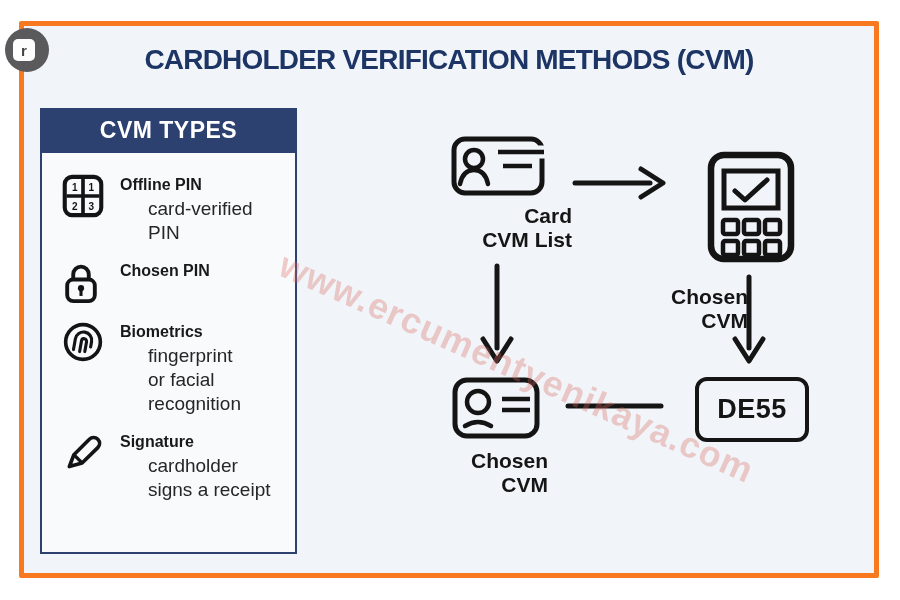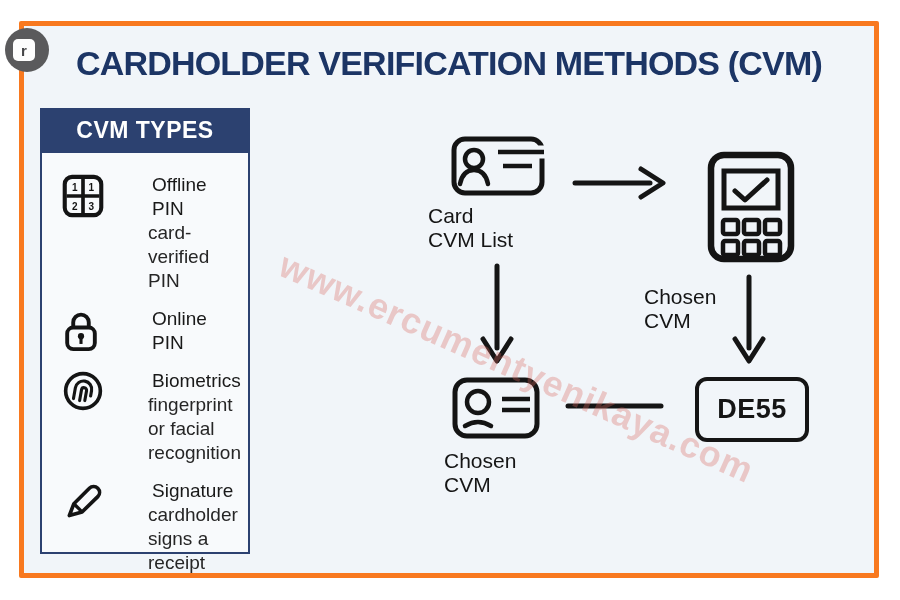--- a/index.html
+++ b/index.html
@@ -5,35 +5,35 @@
   html,body{margin:0;padding:0;background:#ffffff;width:900px;height:600px;overflow:hidden;
     font-family:"Liberation Sans", sans-serif;}
   .page{position:relative;width:900px;height:600px;}
   .frame{position:absolute;left:19px;top:21px;width:860px;height:557px;box-sizing:border-box;
     border:5px solid var(--frame-border,#F8791F);background:var(--canvas-bg,#F1F5F9);border-radius:2px;}
   .badge{position:absolute;left:5px;top:28px;width:44px;height:44px;border-radius:50%;
     background:#5a5a5c;z-index:5;}
   .badge-sq{position:absolute;left:8px;top:11px;width:22px;height:22px;background:#fdfdfd;border-radius:5px;
     display:flex;align-items:center;justify-content:center;font-weight:bold;font-size:15px;color:#454547;}
   .title{position:absolute;left:30px;top:44px;width:838px;margin:0;text-align:center;
-    font-size:34px;font-weight:bold;letter-spacing:-0.8px;color:var(--title-navy,#1C3565);z-index:2;}
+    font-size:28px;font-weight:bold;letter-spacing:-0.8px;color:var(--title-navy,#1C3565);z-index:2;}
   
-  .sidebar{position:absolute;left:40px;top:108px;width:210px;z-index:2;}
+  .sidebar{position:absolute;left:40px;top:108px;width:257px;z-index:2;}
   .sidebar-header{box-sizing:border-box;height:45px;background:var(--navy,#2C4170);color:#ffffff;
     display:flex;align-items:center;justify-content:center;font-size:23px;font-weight:bold;letter-spacing:0.5px;}
   .sidebar-body{box-sizing:border-box;height:401px;border:2px solid var(--navy,#2C4170);border-top:none;
     background:#f8fafc;padding:20px 6px 0 20px;}
   .item{display:flex;align-items:flex-start;margin-bottom:14px;}
   .item-icon{flex:0 0 46px;width:46px;display:flex;justify-content:flex-start;padding-top:1px;}
   .item-text{flex:1;padding-left:12px;}
-  .item-title{font-size:19px;font-weight:normal;color:#191919;line-height:24px;margin-left:32px;}
+  .item-title{font-size:16px;font-weight:bold;color:#191919;line-height:24px;}
   .item-desc{font-size:19px;color:#262626;line-height:24px;white-space:pre-line;margin-left:28px;}
   
   .flow-icon{position:absolute;z-index:2;}
-  .flow-label{position:absolute;text-align:left;font-size:21px;font-weight:normal;color:#151515;
+  .flow-label{position:absolute;text-align:right;font-size:21px;font-weight:bold;color:#151515;
     line-height:24px;white-space:pre-line;z-index:2;}
   .de55{position:absolute;left:695px;top:377px;width:114px;height:65px;box-sizing:border-box;
     border:4px solid #151515;border-radius:12px;display:flex;align-items:center;justify-content:center;
     font-size:27px;font-weight:bold;color:#151515;letter-spacing:0.5px;z-index:2;}
   .connectors{position:absolute;left:0;top:0;width:900px;height:600px;z-index:1;pointer-events:none;}
   .watermark{position:absolute;left:290px;top:244px;transform:rotate(24deg);transform-origin:left top;
     font-size:36px;font-weight:bold;letter-spacing:1px;color:var(--watermark,rgba(219,104,94,0.32));
     white-space:nowrap;z-index:3;}
   svg{display:block;}
 </style>
@@ -75,21 +75,21 @@
       <div class="item">
         <span class="item-icon">
           <svg width="38" height="46" viewBox="0 0 44 50">
             <path d="M13 22 V15 a9 9 0 0 1 18 0 v7" fill="none" stroke="#141414" stroke-width="4.5"></path>
             <rect x="6" y="21" width="32" height="25" rx="7" fill="none" stroke="#141414" stroke-width="4.5"></rect>
             <circle cx="22" cy="31" r="3.6" fill="#141414"></circle>
             <line x1="22" y1="32" x2="22" y2="40" stroke="#141414" stroke-width="3.6"></line>
           </svg>
         </span>
         <div class="item-text">
-          <div class="item-title">Online PIN</div>
+          <div class="item-title">Chosen PIN</div>
         </div>
       </div>
 
       <div class="item">
         <span class="item-icon">
           <svg width="42" height="42" viewBox="0 0 46 46">
             <circle cx="23" cy="23" r="19" fill="none" stroke="#141414" stroke-width="4"></circle>
             <g transform="rotate(10 23 24)" fill="none" stroke="#141414" stroke-width="3.4" stroke-linecap="round">
               <path d="M14 33 V21 a9 9 0 0 1 18 0 v6"></path>
               <path d="M21 34 V22 a2.8 2.8 0 0 1 5.6 0 v11"></path>

